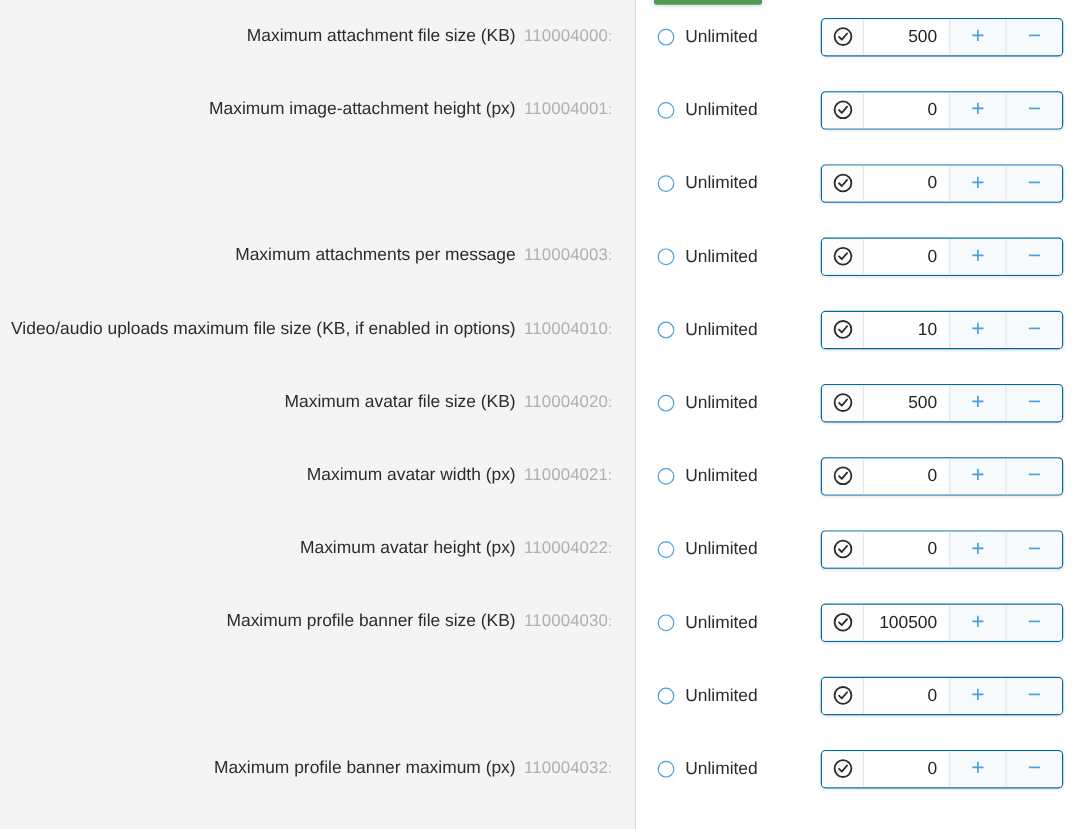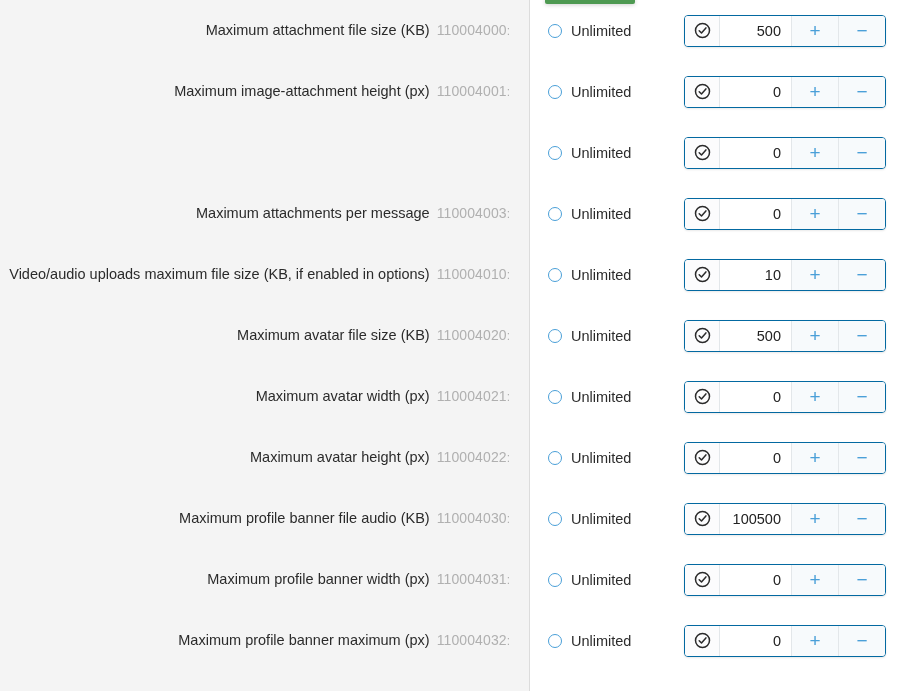--- a/index.html
+++ b/index.html
@@ -372,21 +372,21 @@
         </div>
         <input class="number-field" type="text" value="0" style="">
         <div class="step-button increment">+</div>
         <div class="step-button decrement">−</div>
       </div>
     </div>
   </div>
 
   <div class="setting-row">
     <div class="row-label">
-      <span class="label-text">Maximum profile banner file audio (KB)</span>
+      <span class="label-text">Maximum profile banner file size (KB)</span>
       <span class="setting-id">110004030</span><span class="label-colon">:</span>
     </div>
     <div class="row-controls">
       <div class="unlimited-option">
         <span class="radio-circle"></span>
         <span class="unlimited-label">Unlimited</span>
       </div>
       <div class="number-group">
         <div class="check-toggle">
           <svg width="17" height="17" viewBox="0 0 17 17" aria-hidden="true">
@@ -395,24 +395,20 @@
           </svg>
         </div>
         <input class="number-field" type="text" value="100500" style="">
         <div class="step-button increment">+</div>
         <div class="step-button decrement">−</div>
       </div>
     </div>
   </div>
 
   <div class="setting-row">
-    <div class="row-label">
-      <span class="label-text">Maximum profile banner width (px)</span>
-      <span class="setting-id">110004031</span><span class="label-colon">:</span>
-    </div>
     <div class="row-controls">
       <div class="unlimited-option">
         <span class="radio-circle"></span>
         <span class="unlimited-label">Unlimited</span>
       </div>
       <div class="number-group">
         <div class="check-toggle">
           <svg width="17" height="17" viewBox="0 0 17 17" aria-hidden="true">
             <circle cx="8.5" cy="8.5" r="7" fill="none" stroke="#2b2b2b" stroke-width="1.5"></circle>
             <path d="M5.2 8.7 L7.5 11 L11.9 5.9" fill="none" stroke="#2b2b2b" stroke-width="1.5" stroke-linecap="round" stroke-linejoin="round"></path>

